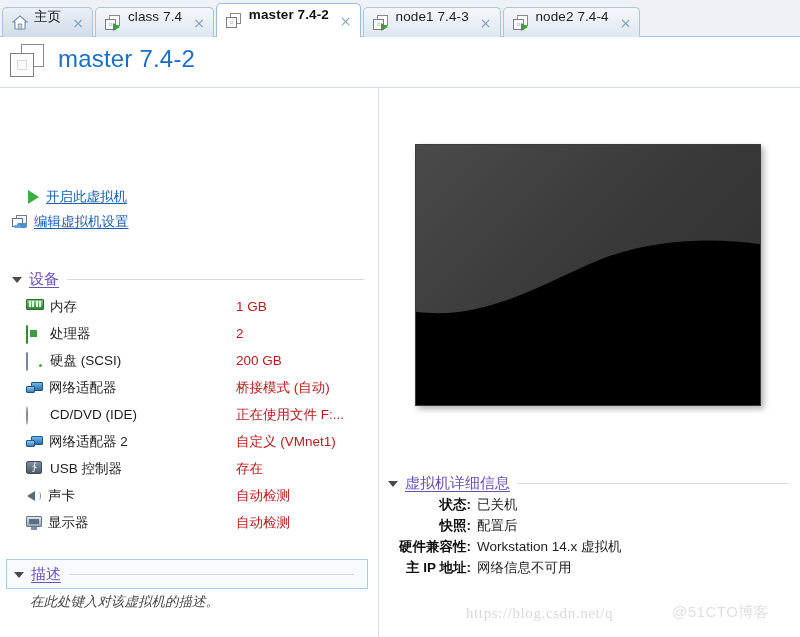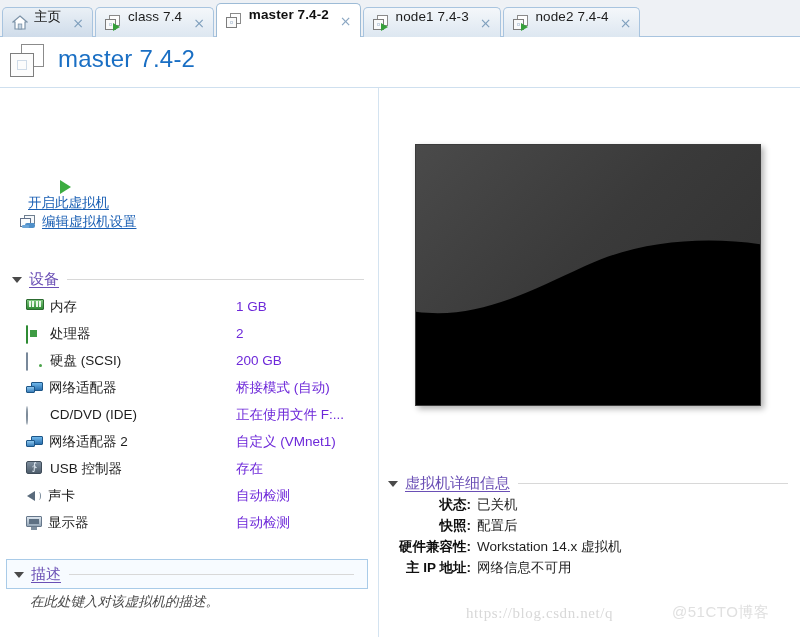--- a/index.html
+++ b/index.html
@@ -113,22 +113,22 @@
   }
 
   
   #left { position: absolute; left: 0; top: 88px; width: 378px; height: 549px; }
 
   .action-link {
     position: absolute; display: flex; align-items: center;
     font-size: 13.5px; color: #1a5fb4; white-space: nowrap;
   }
   .action-link .lbl { text-decoration: underline; text-underline-offset: 2px; }
-  #link-power { left: 28px; top: 92px; flex-direction: column; }
-  #link-edit  { left: 20px; top: 125px; }
+  #link-power { left: 28px; top: 100px; }
+  #link-edit  { left: 12px; top: 125px; }
   .play-tri {
     width: 0; height: 0; margin-right: 7px;
     border-left: 11px solid #3cad41;
     border-top: 7px solid transparent;
     border-bottom: 7px solid transparent;
   }
   .ic-settings { width: 16px; height: 15px; margin-right: 6px; position: relative; }
   .ic-settings .s1 {
     position:absolute; left:4px; top:0; width:11px; height:9px;
     border:1px solid #6f7f8f; background:#f5f8fb; box-sizing:border-box;
@@ -166,21 +166,21 @@
   #sec-devices { left: 12px; top: 182px; width: 352px; }
 
   #devlist { position: absolute; left: 0; top: 205px; width: 378px; }
   .dev-row {
     position: relative; height: 27px; display: flex; align-items: center;
     padding-left: 26px; box-sizing: border-box;
   }
   .dev-icon { width: 18px; height: 16px; margin-right: 6px; position: relative; flex: none; }
   .dev-name { font-size: 13.5px; color: #1d1d1d; white-space: nowrap; }
   .dev-val {
-    position: absolute; left: 236px; font-size: 13.5px; color: #6d28d9; white-space: nowrap;
+    position: absolute; left: 236px; font-size: 13.5px; color: #b91c1c; white-space: nowrap;
   }
 
   
   .i-mem {
     width:18px; height:11px; background: linear-gradient(#7ec87e,#2f8b34);
     border:1px solid #2c6b30; box-sizing:border-box; border-radius:1px;
     display:flex; align-items:center; justify-content:space-evenly;
   }
   .i-mem i { display:block; width:2px; height:6px; background:#e9f7e9; }
   .i-cpu {

